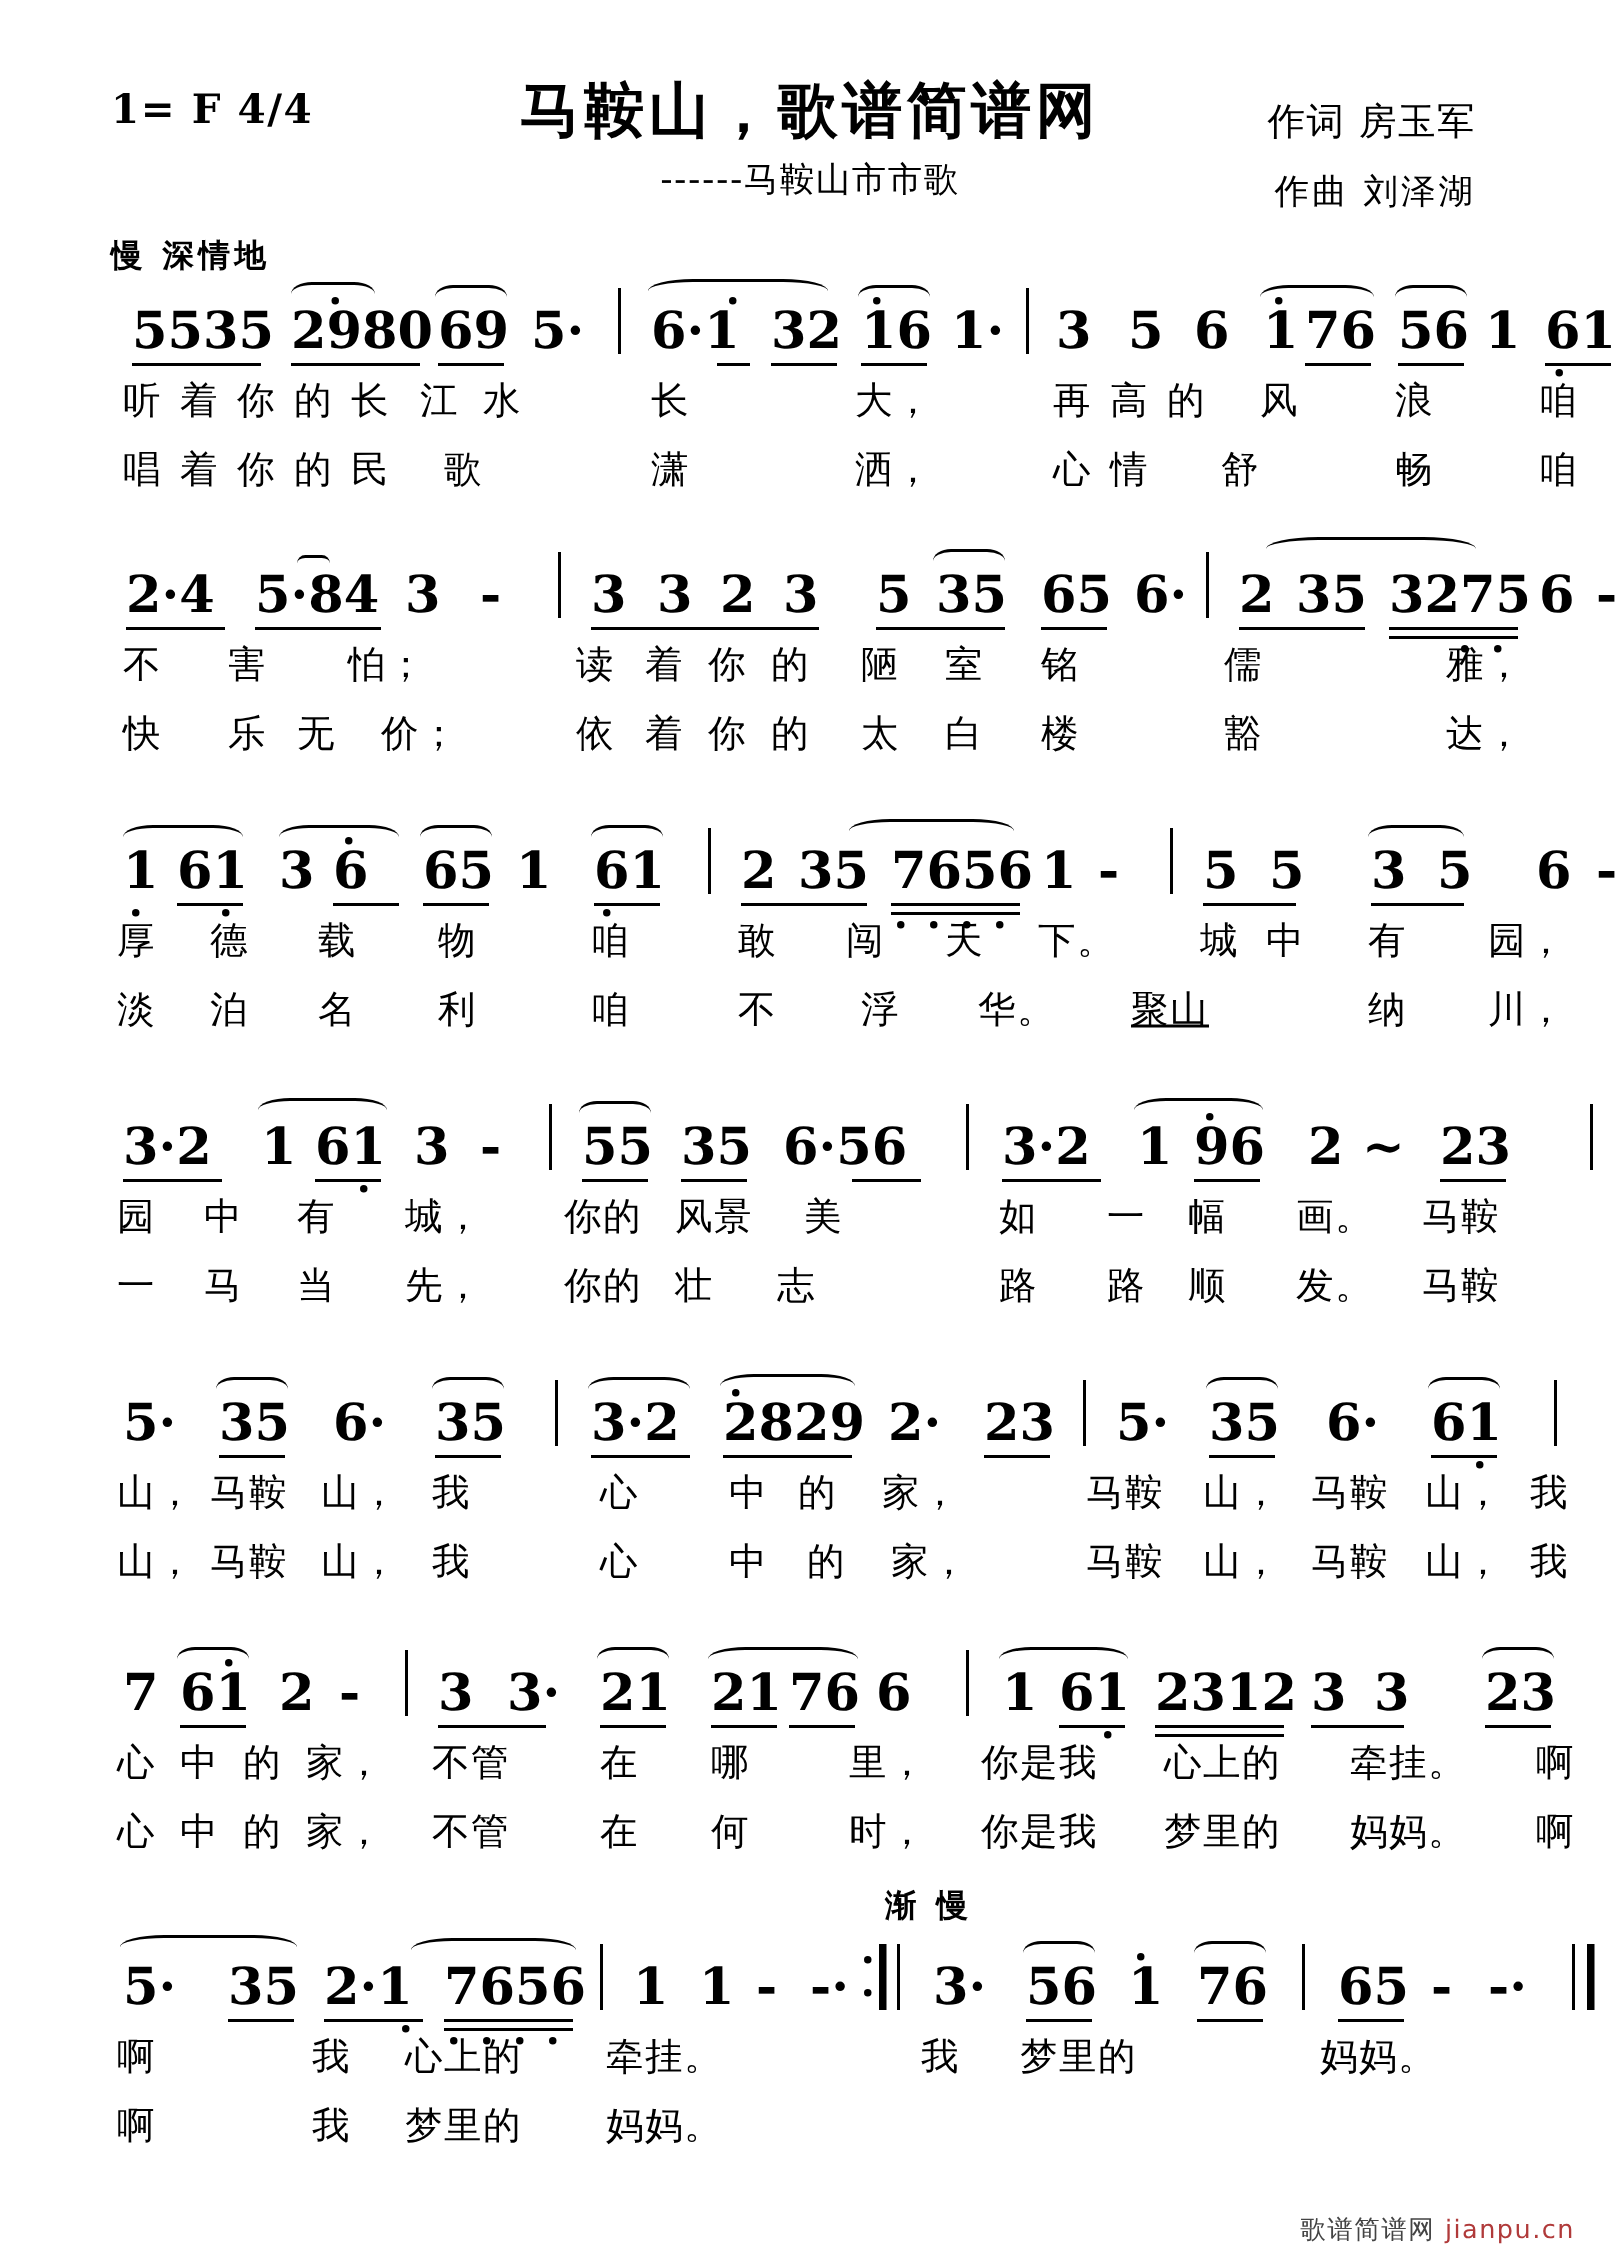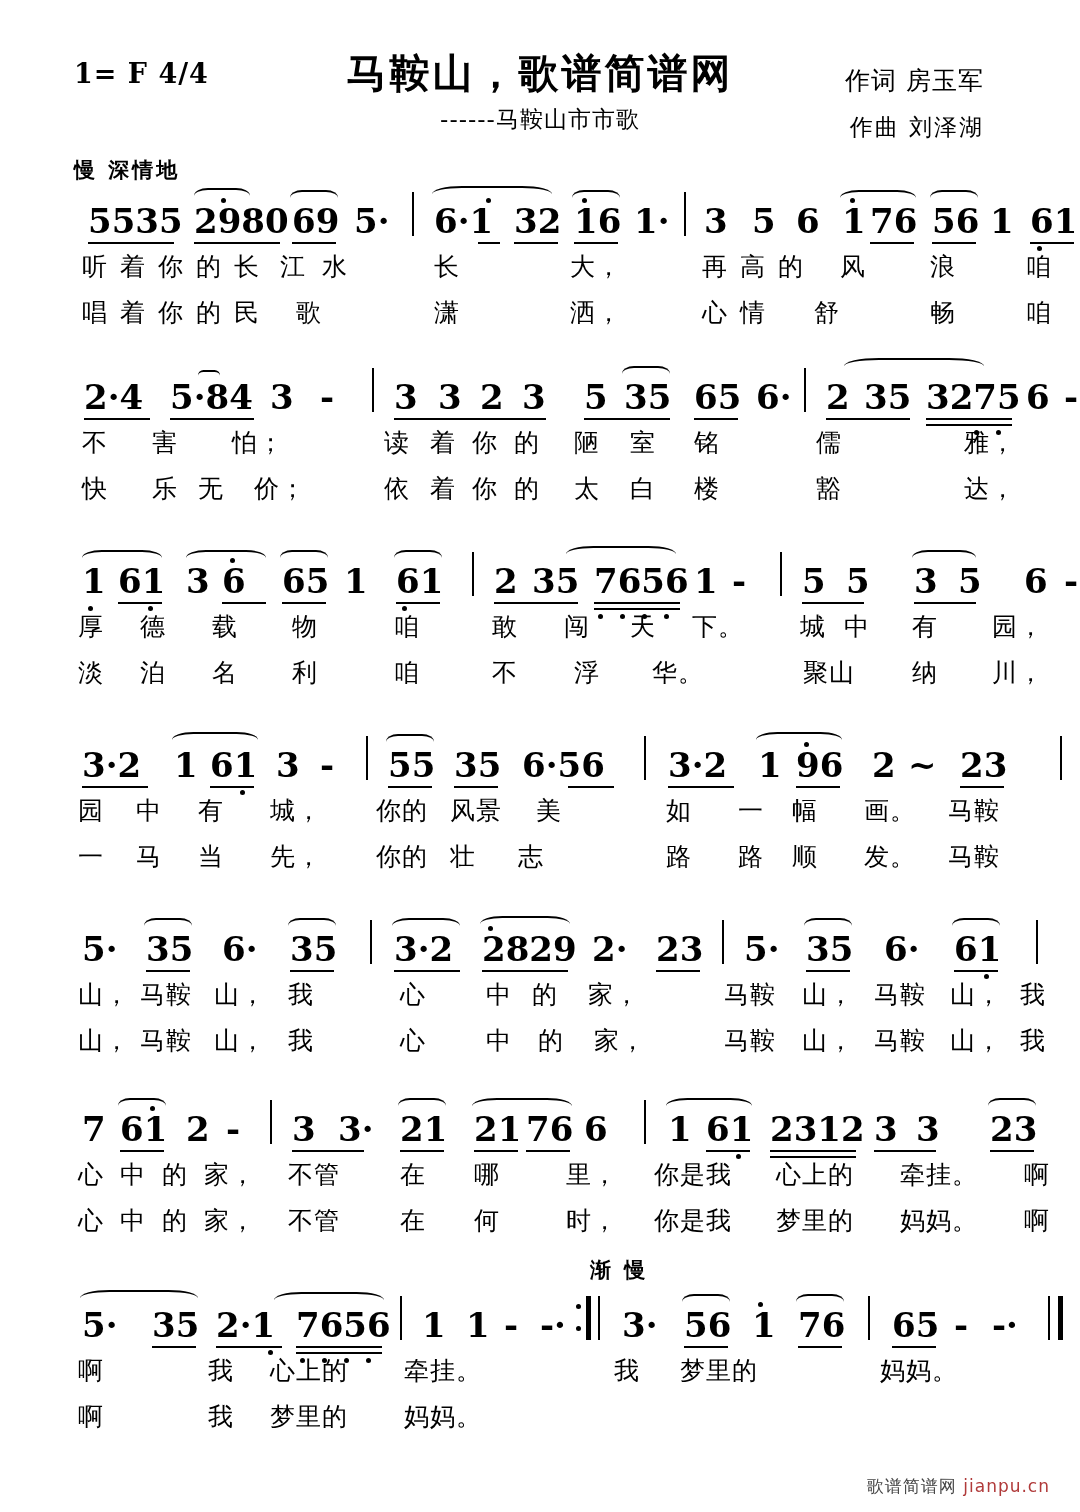--- a/index.html
+++ b/index.html
@@ -332,21 +332,21 @@
   </div>
   <div class="lyric-row" style="height:40px;">
     <div class="lyric" style="left:4px;">淡</div>
     <div class="lyric" style="left:66px;">泊</div>
     <div class="lyric" style="left:138px;">名</div>
     <div class="lyric" style="left:218px;">利</div>
     <div class="lyric" style="left:320px;">咱</div>
     <div class="lyric" style="left:418px;">不</div>
     <div class="lyric" style="left:500px;">浮</div>
     <div class="lyric" style="left:578px;">华。</div>
-    <div class="lyric" style="left:729px;">聚山</div>
+    <div class="lyric" style="left:680px;text-decoration:underline;">聚山</div>
     <div class="lyric" style="left:838px;">纳</div>
     <div class="lyric" style="left:918px;">川，</div>
   </div>
 </div>
 
 <div class="system" style="top:740px;">
   <div class="staff">
     <div class="note" style="left:8px; top:8px;">3·2</div>
     <div class="beam" style="left:8px; top:46px; width:66px;"></div>
     <div class="note" style="left:100px; top:8px;">1</div>

